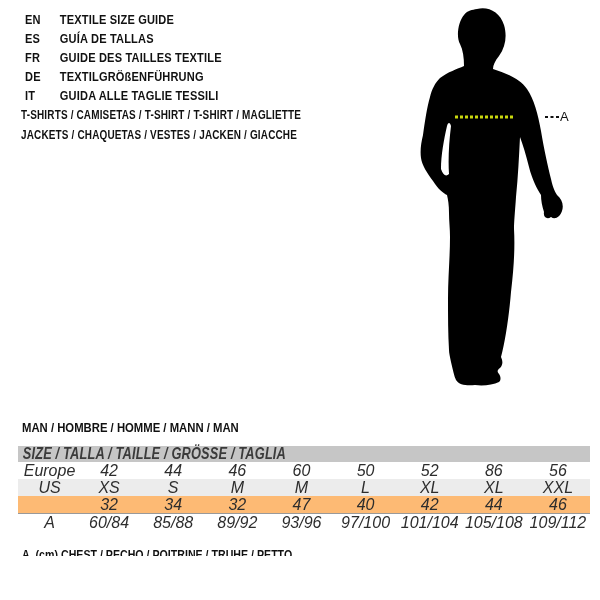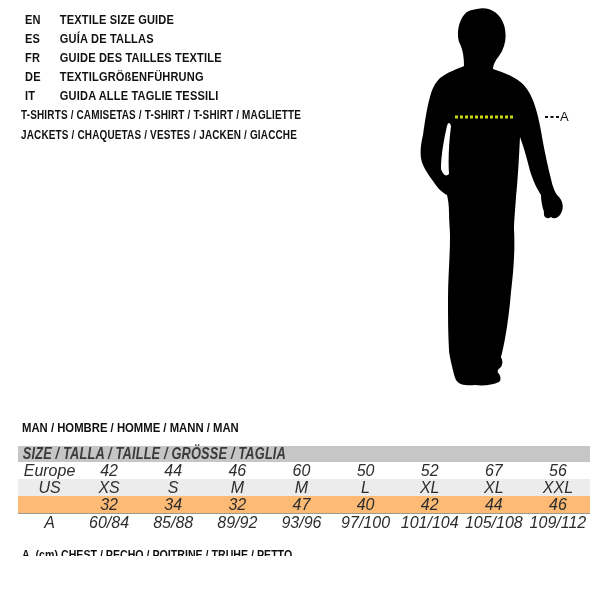--- a/index.html
+++ b/index.html
@@ -115,21 +115,21 @@
     </div>
 
     <div class="trow row-europe">
       <span class="lbl">Europe</span>
       <span class="val">42</span>
       <span class="val">44</span>
       <span class="val">46</span>
       <span class="val">60</span>
       <span class="val">50</span>
       <span class="val">52</span>
-      <span class="val">67</span>
+      <span class="val">86</span>
       <span class="val">56</span>
     </div>
 
     <div class="trow row-us">
       <span class="lbl">US</span>
       <span class="val">XS</span>
       <span class="val">S</span>
       <span class="val">M</span>
       <span class="val">M</span>
       <span class="val">L</span>

